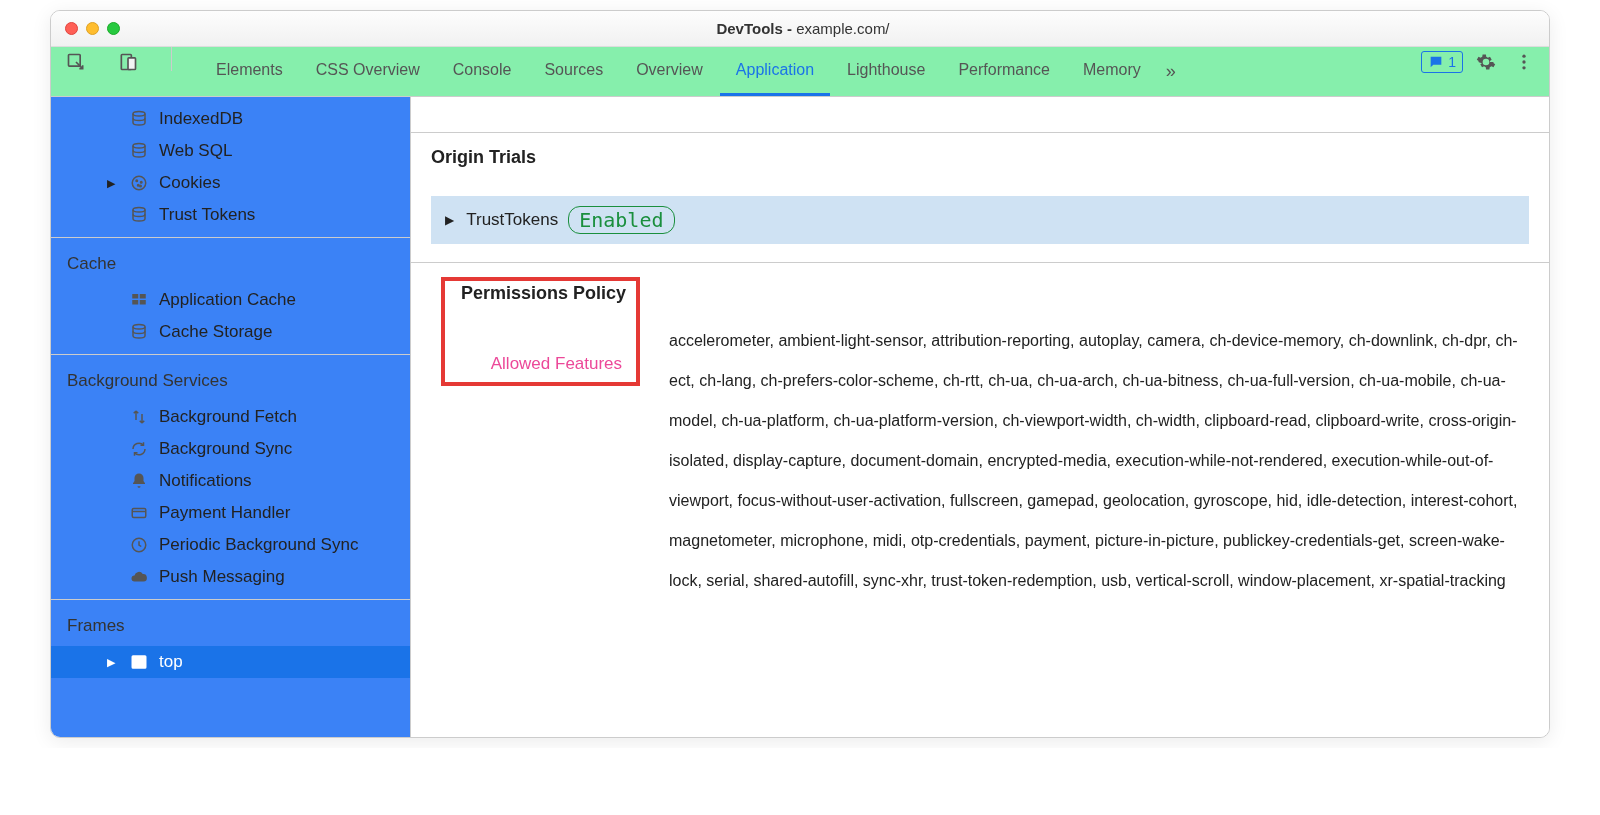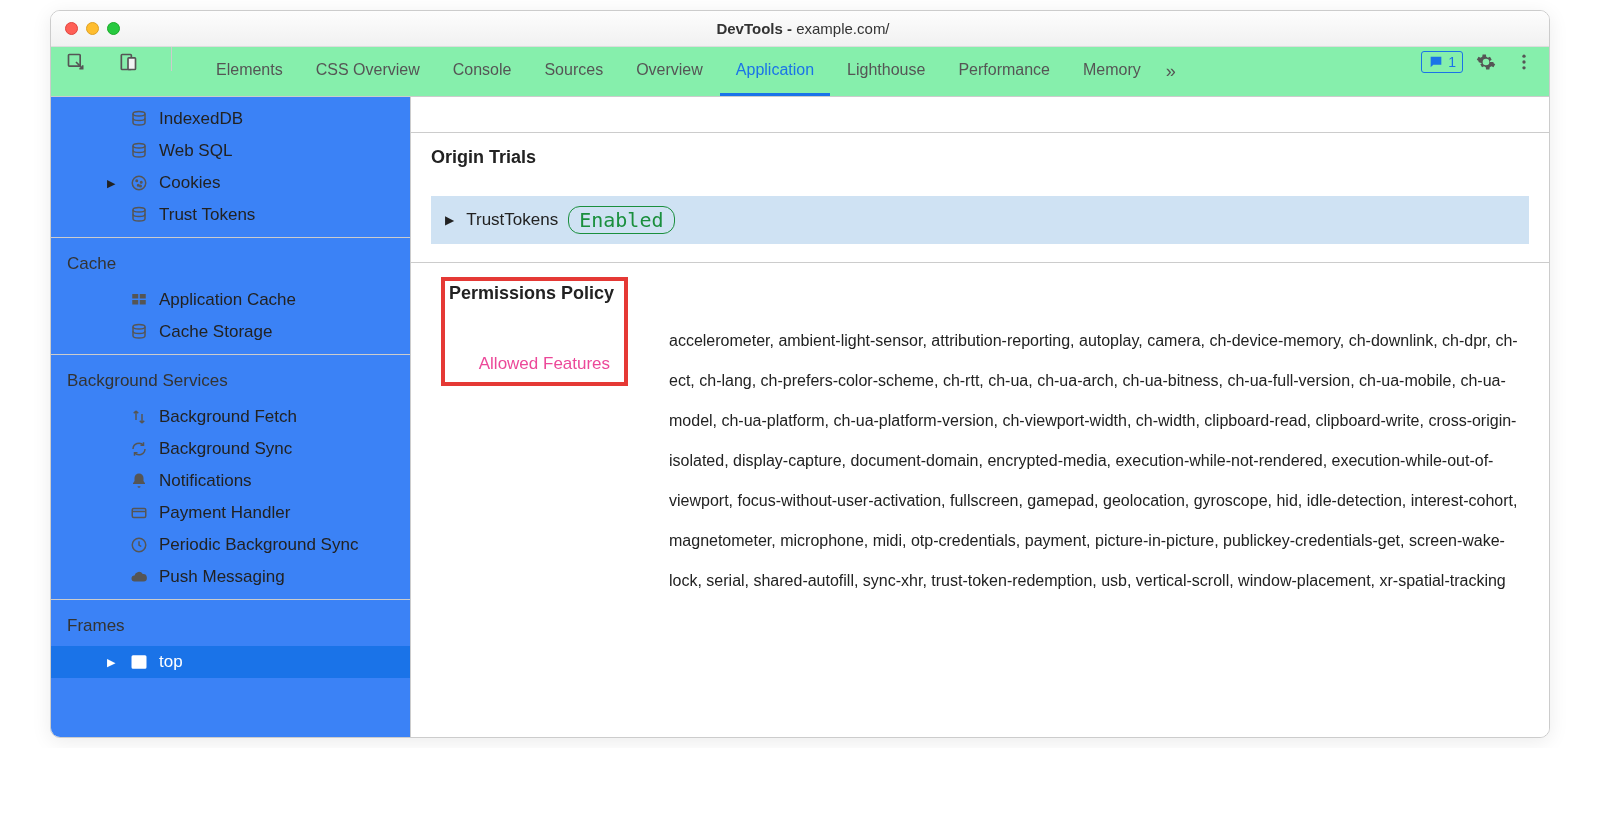--- a/index.html
+++ b/index.html
@@ -234,21 +234,21 @@
     .pp-label {
       text-align: right;
       color: #ec4899;
       font-size: 17px;
       margin-top: 50px;
       margin-right: 4px;
     }
     .pp-title {
       font-weight: 700;
       font-size: 18px;
-      padding: 2px 0 0 4px;
+      padding: 2px 0 0 16px;
     }
     .pp-features {
       font-size: 16px;
       line-height: 2.5;
       color: #222;
       padding-top: 44px;
     }
     svg { display: block; }
     .chevron-more { font-size: 18px; color: #555; padding: 0 8px; cursor: pointer;}
   </style>

